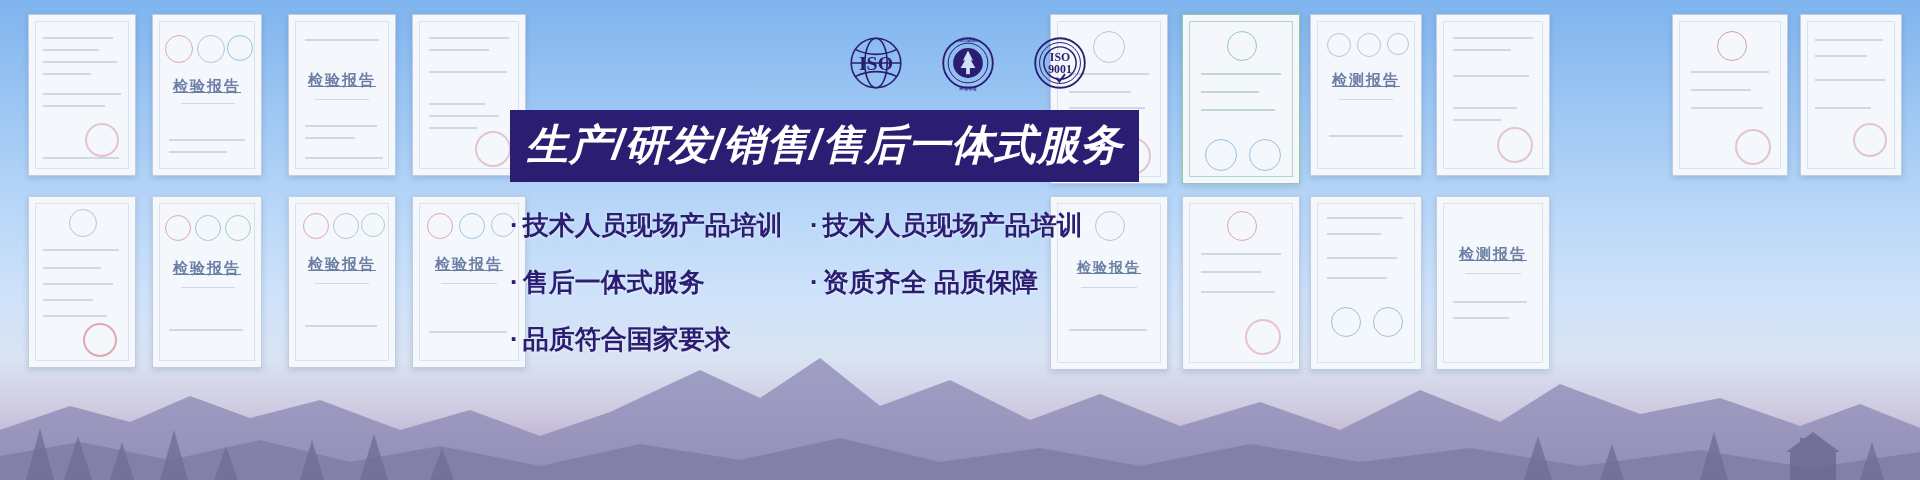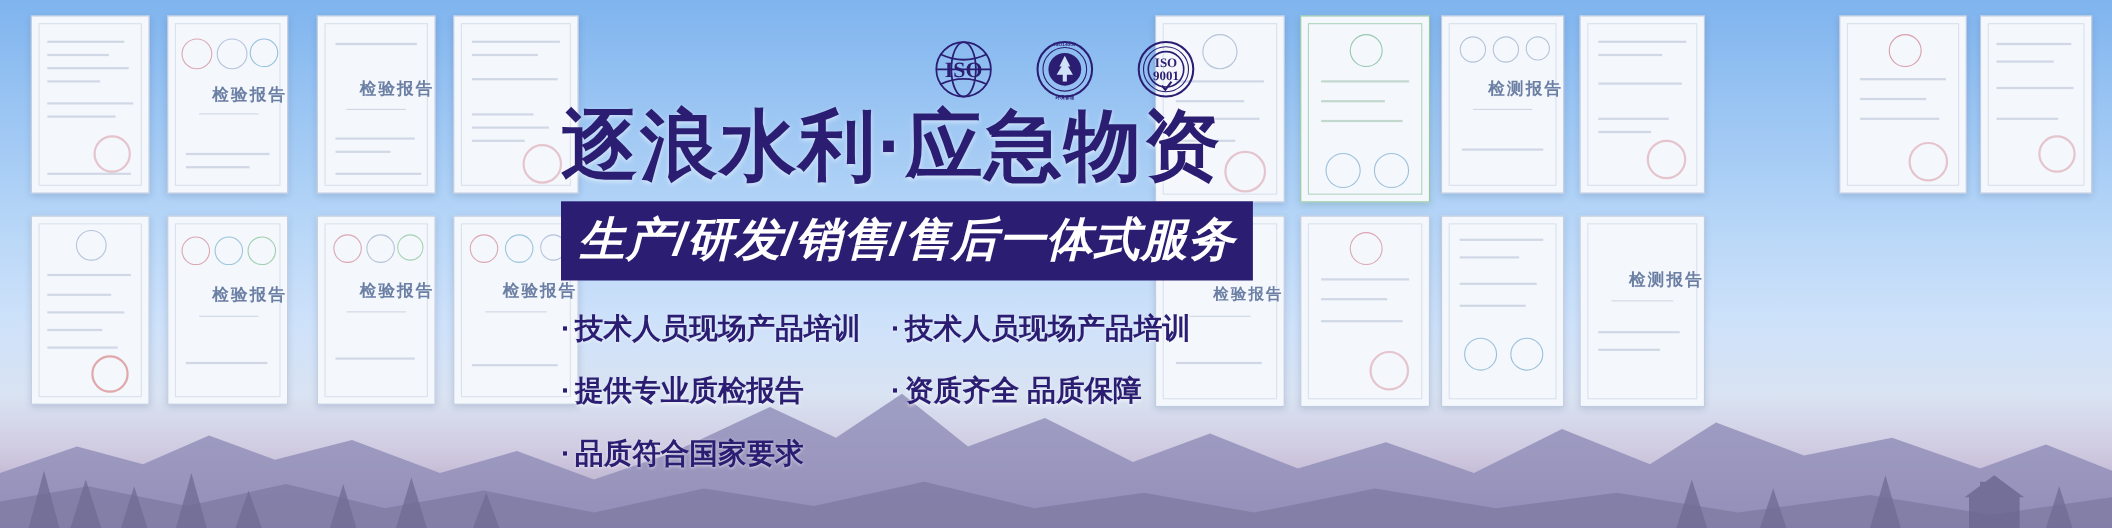--- a/index.html
+++ b/index.html
@@ -15,22 +15,22 @@
   
   .cert-wall{position:absolute;inset:0;}
   .cert{
     position:absolute;background:#f4f7fc;
     border:1px solid rgba(150,170,200,.55);
     box-shadow:0 2px 6px rgba(40,60,110,.18);
     overflow:hidden;
   }
   .cert .inner{position:absolute;inset:6px;border:1px solid rgba(170,185,210,.35);}
   .cert .ctitle{
-    position:absolute;left:0;right:0;text-align:right;
-    color:#6b7fa4;font-weight:bold;letter-spacing:2px;
+    position:absolute;left:0;right:0;text-align:center;
+    color:#6b7fa4;font-weight:bold;letter-spacing:2px;text-decoration:underline;
   }
   .cert .cline{
     position:absolute;height:2px;background:rgba(150,165,195,.38);
   }
   .cert .cbadge{
     position:absolute;border-radius:50%;border:1.6px solid rgba(120,145,185,.5);
   }
   .cert .cstamp{
     position:absolute;border-radius:50%;border:2px solid rgba(195,80,95,.3);
   }
@@ -308,29 +308,28 @@
       <circle cx="50" cy="50" r="26" fill="none" stroke="#2b1d72" stroke-width="2.4"></circle>
       <text x="50" y="47" text-anchor="middle" font-family="Liberation Serif, serif" font-size="19" font-weight="bold" fill="#2b1d72">ISO</text>
       <text x="50" y="66" text-anchor="middle" font-family="Liberation Serif, serif" font-size="19" font-weight="bold" fill="#2b1d72">9001</text>
       <path d="M44,74 L49,80 L58,68" fill="none" stroke="#2b1d72" stroke-width="3"></path>
     </svg>
 
   </div>
 
   <div class="content">
 
-    <div class="title">逐浪水利·应急物资</div>
 
     <div class="subbar">
       <span>生产/研发/销售/售后一体式服务</span>
     </div>
 
     <div class="feat">
       <div class="fitem"><span class="fdot">·</span><span>技术人员现场产品培训</span></div>
       <div class="fitem"><span class="fdot">·</span><span>技术人员现场产品培训</span></div>
-      <div class="fitem"><span class="fdot">·</span><span>提供专业质检报告</span></div>
+      <div class="fitem"><span class="fdot">·</span><span>售后一体式服务</span></div>
       <div class="fitem"><span class="fdot">·</span><span>资质齐全 品质保障</span></div>
       <div class="fitem"><span class="fdot">·</span><span>品质符合国家要求</span></div>
     </div>
 
   </div>
 
 </div>
 
 </body></html>

